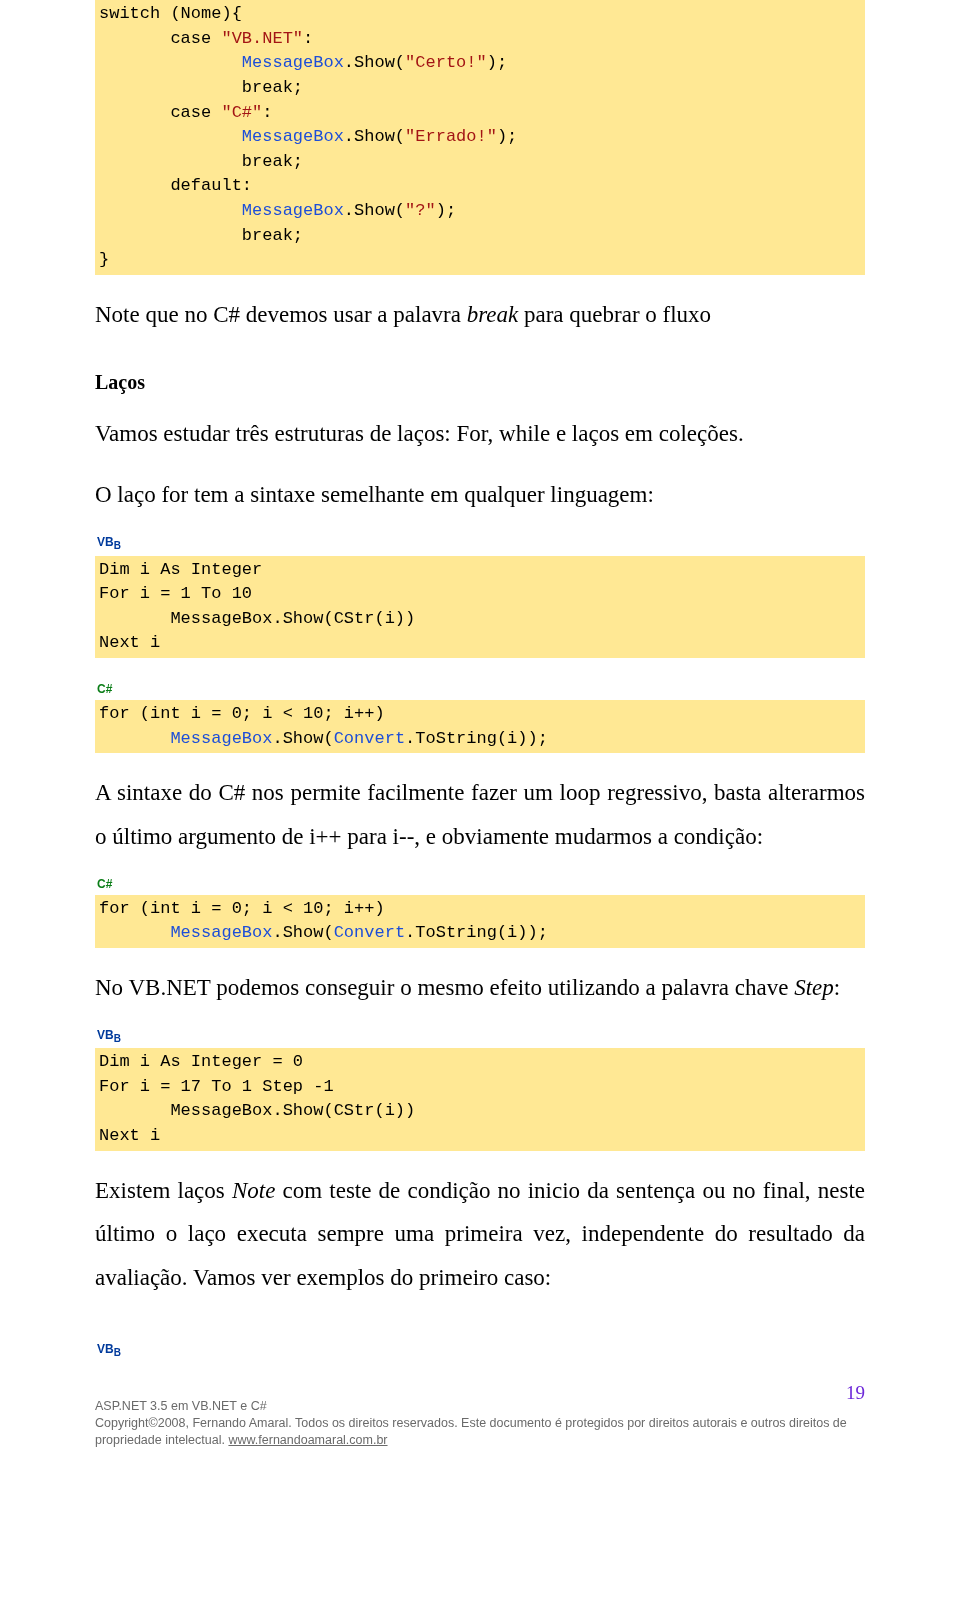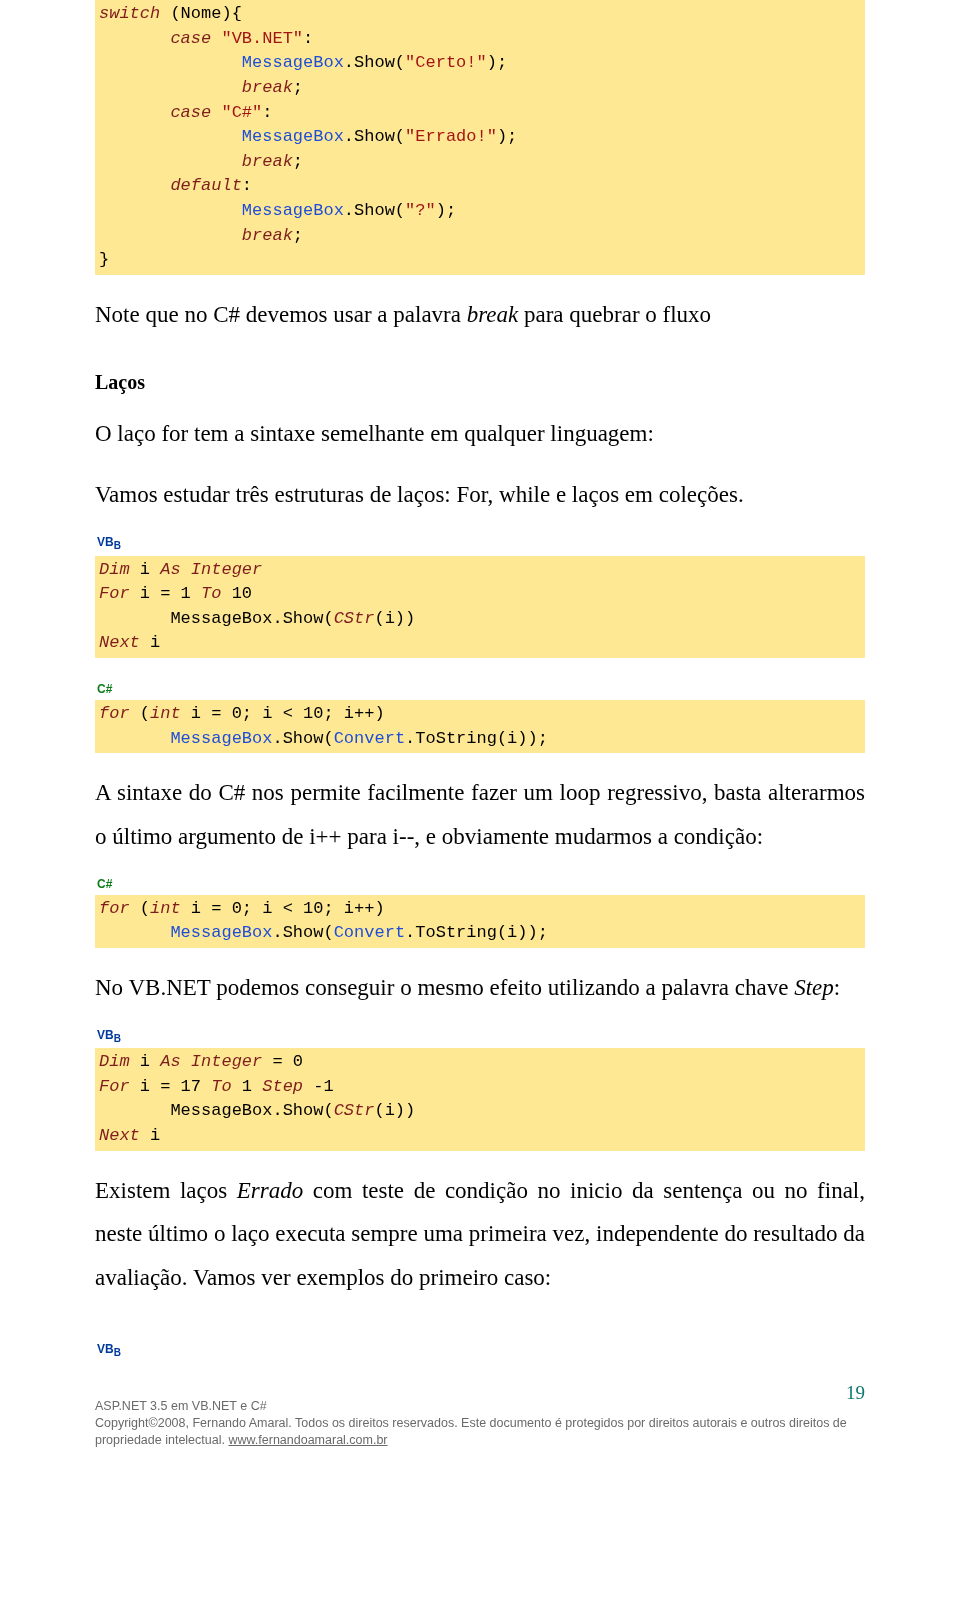--- a/index.html
+++ b/index.html
@@ -37,38 +37,38 @@
     font-family: Arial, sans-serif;
     font-weight: bold;
     font-size: 12px;
     margin: 6px 0 4px 0;
     display: block;
     padding-left: 2px;
   }
   .vb-badge { color: #003a9c; }
   .csharp-badge { color: #0a7d17; }
   .hash { color: #0a7d17; }
-  .kw { color: #7f1d1d; font-style: italic; }
+  .kw { color: #000000; }
   .type { color: #1d4ed8; }
   .str { color: #a31515; }
   .italic { font-style: italic; }
   .footer {
     margin-top: 40px;
     font-family: Arial, sans-serif;
     font-size: 12.5px;
     color: #6a6a6a;
     line-height: 1.35;
     position: relative;
   }
   .footer .pg {
     position: absolute;
     right: 0;
     top: -18px;
     font-family: "Times New Roman", serif;
-    color: #0f766e;
+    color: #6d28d9;
     font-size: 19px;
   }
   .footer a { color: #6a6a6a; text-decoration: underline; margin-top: 18px; }
   .footer .line1 { font-weight: normal; }
 </style>
 </head>
 <body>
 
 <div class="page">
 
@@ -81,23 +81,23 @@
 <span>              </span><span class="kw">break</span><span>;</span>
 <span>       </span><span class="kw">default</span><span>:</span>
 <span>              </span><span class="type">MessageBox</span><span>.Show(</span><span class="str">"?"</span><span>);</span>
 <span>              </span><span class="kw">break</span><span>;</span>
 <span>}</span></pre>
 
 <p class="para"><span>Note que no C# devemos usar a palavra </span><span class="italic">break</span><span> para quebrar o fluxo</span></p>
 
 <div class="heading">Laços</div>
 
+<p class="para">Vamos estudar três estruturas de laços: For, while e laços em coleções.</p>
+
 <p class="para">O laço for tem a sintaxe semelhante em qualquer linguagem:</p>
-
-<p class="para">Vamos estudar três estruturas de laços: For, while e laços em coleções.</p>
 
 <span class="lang-badge vb-badge"><span>VB</span><sub>B</sub></span>
 <pre class="codeblock"><span class="kw">Dim</span><span> i </span><span class="kw">As</span><span> </span><span class="kw">Integer</span>
 <span class="kw">For</span><span> i = 1 </span><span class="kw">To</span><span> 10</span>
 <span>       </span><span>MessageBox.Show(</span><span class="kw">CStr</span><span>(i))</span>
 <span class="kw">Next</span><span> i</span></pre>
 
 <br>
 <span class="lang-badge csharp-badge"><span>C</span><span class="hash">#</span></span>
 <pre class="codeblock"><span class="kw">for</span><span> (</span><span class="kw">int</span><span> i = 0; i &lt; 10; i++)</span>
@@ -110,21 +110,21 @@
 <span>       </span><span class="type">MessageBox</span><span>.Show(</span><span class="type">Convert</span><span>.ToString(i));</span></pre>
 
 <p class="para"><span>No VB.NET podemos conseguir o mesmo efeito utilizando a palavra chave </span><span class="italic">Step</span><span>:</span></p>
 
 <span class="lang-badge vb-badge"><span>VB</span><sub>B</sub></span>
 <pre class="codeblock"><span class="kw">Dim</span><span> i </span><span class="kw">As</span><span> </span><span class="kw">Integer</span><span> = 0</span>
 <span class="kw">For</span><span> i = 17 </span><span class="kw">To</span><span> 1 </span><span class="kw">Step</span><span> -1</span>
 <span>       </span><span>MessageBox.Show(</span><span class="kw">CStr</span><span>(i))</span>
 <span class="kw">Next</span><span> i</span></pre>
 
-<p class="para"><span>Existem laços </span><span class="italic">Errado</span><span> com teste de condição no inicio da sentença ou no final, neste último o laço executa sempre uma primeira vez, independente do resultado da avaliação. Vamos ver exemplos do primeiro caso:</span></p>
+<p class="para"><span>Existem laços </span><span class="italic">Note</span><span> com teste de condição no inicio da sentença ou no final, neste último o laço executa sempre uma primeira vez, independente do resultado da avaliação. Vamos ver exemplos do primeiro caso:</span></p>
 
 <br>
 <span class="lang-badge vb-badge"><span>VB</span><sub>B</sub></span>
 
 <div class="footer">
   <span class="pg">19</span>
   <span class="line1">ASP.NET 3.5 em VB.NET e C#</span><br>
   <span>Copyright©2008,  Fernando Amaral. Todos os direitos reservados. Este documento é protegidos por direitos autorais e outros direitos de propriedade intelectual. </span><a>www.fernandoamaral.com.br</a>
 </div>
 

